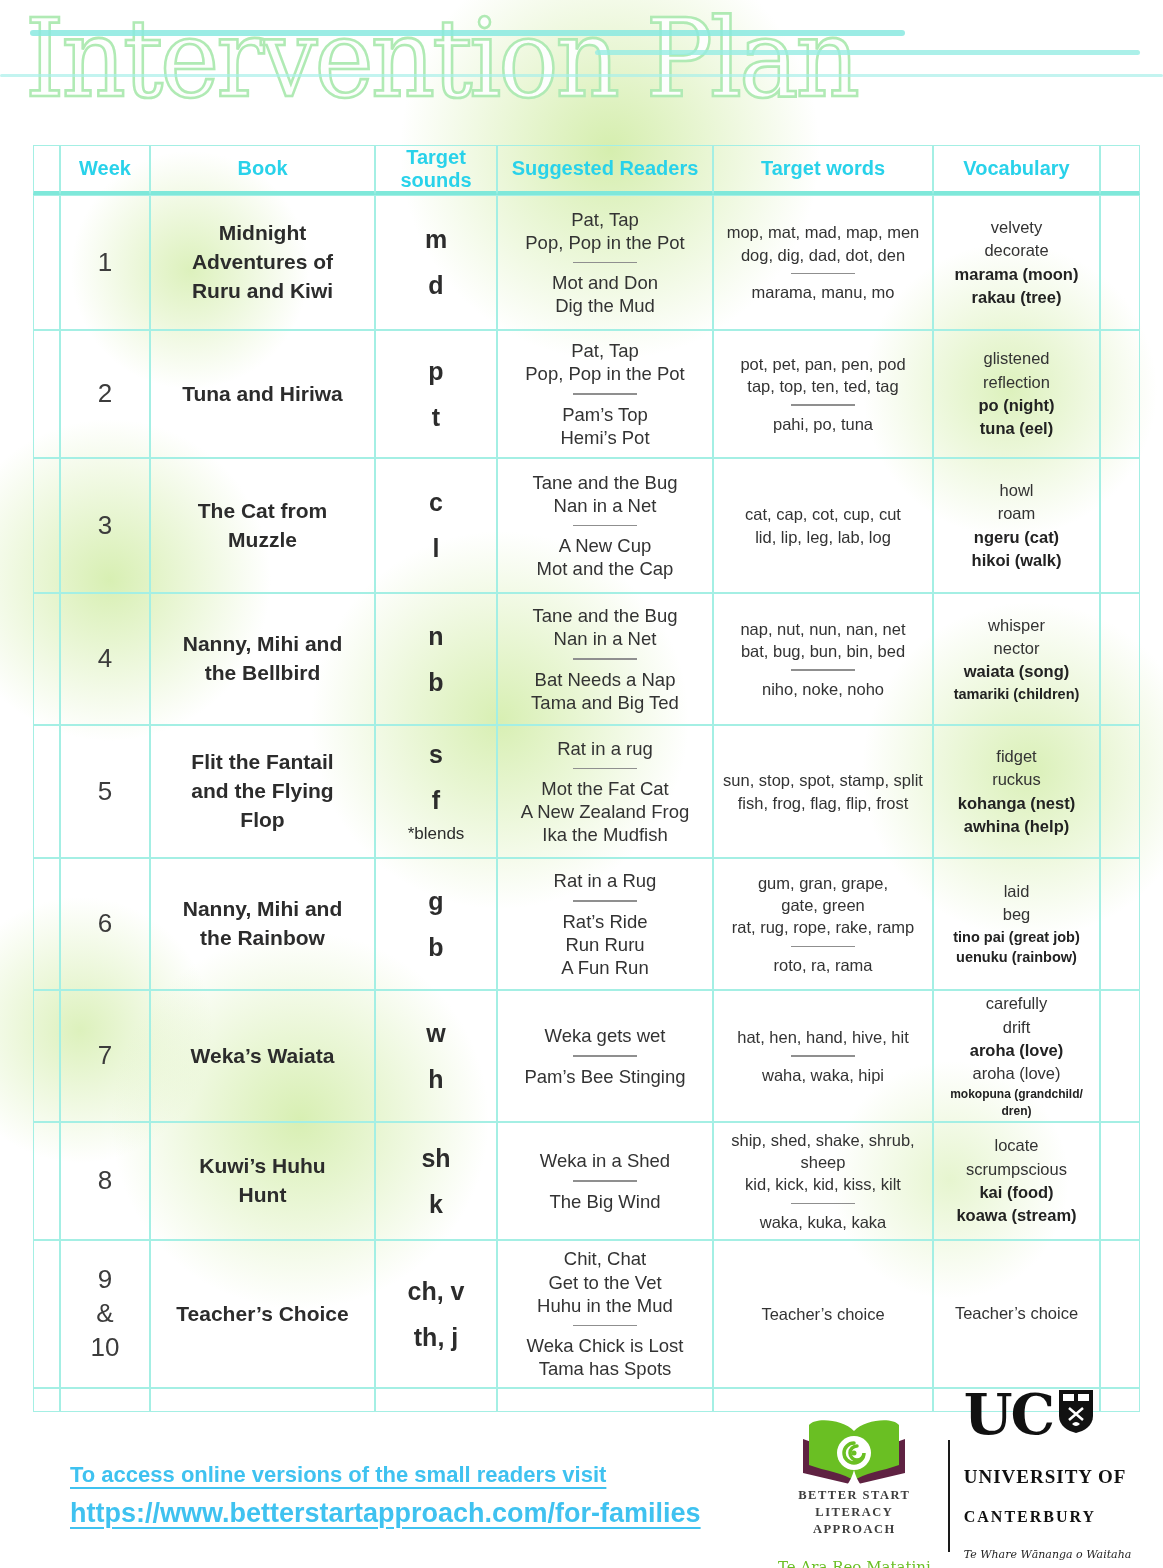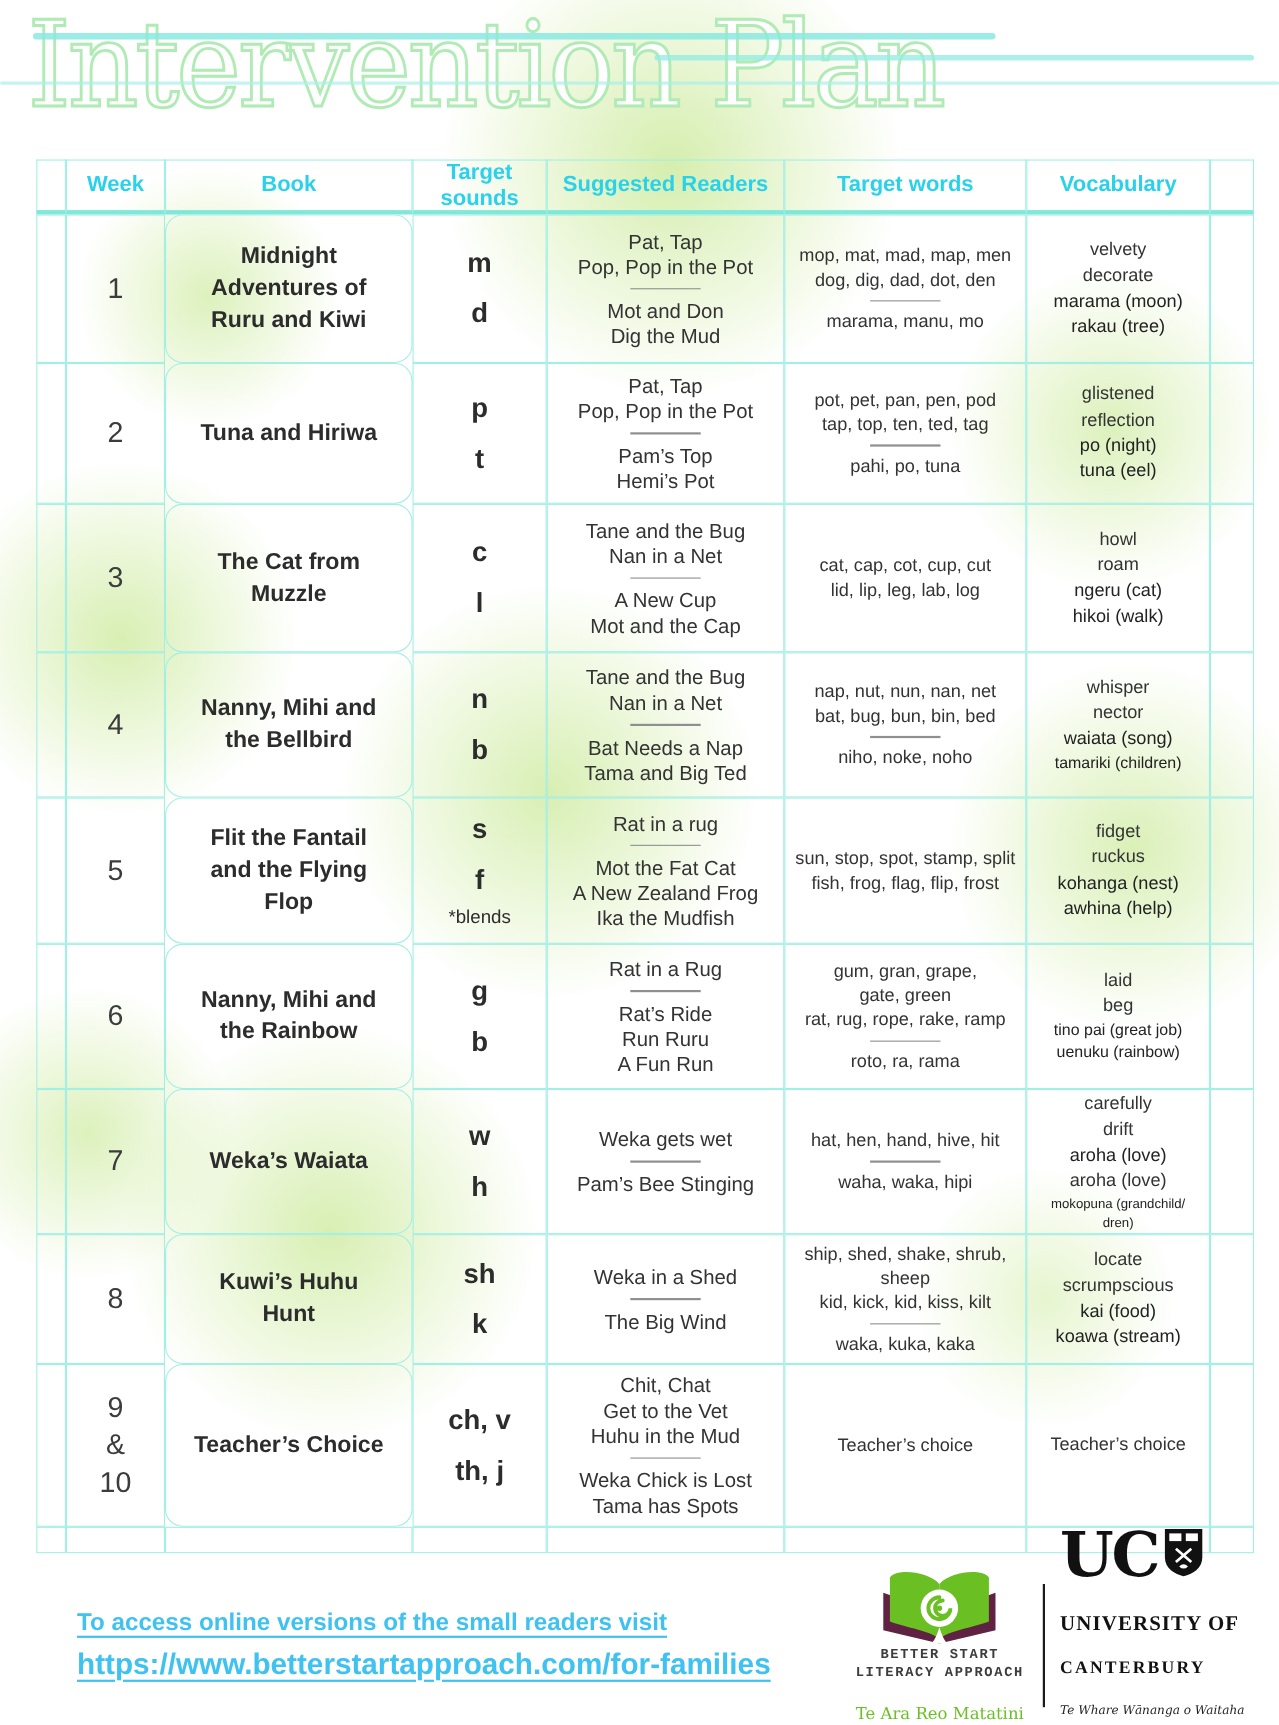--- a/index.html
+++ b/index.html
@@ -38,40 +38,40 @@
     grid-template-rows:50px 135px 128px 135px 132px 133px 132px 132px 118px 148px 24px;
   }
   .cell{
     border:1px solid #a4efe4;
     display:flex;flex-direction:column;justify-content:center;align-items:center;
     text-align:center;padding:4px 6px;box-sizing:border-box;overflow:hidden;
   }
   .hcell{border-bottom:4px solid #7fe8da;color:#29d2ea;font-weight:bold;font-size:20px;line-height:1.12;}
   .edge{padding:0;}
   .week{font-size:26px;color:#3c3c3c;line-height:1.3;}
-  .book{font-weight:bold;font-size:21px;color:#2c2c2c;line-height:1.38;border-radius:16px;}
+  .book{font-weight:bold;font-size:21px;color:#2c2c2c;line-height:1.38;}
   .sounds{font-weight:bold;font-size:25px;color:#2c2c2c;gap:17px;}
   .sounds .small{font-weight:normal;font-size:17px;margin-top:-8px;}
   .readers{font-size:18.5px;color:#333;line-height:1.25;}
   .words{font-size:16.5px;color:#333;line-height:1.35;}
   .divider{width:64px;height:1.5px;background:#8f8f8f;margin:8px auto;flex:none;}
   .words .divider{margin:7px auto;}
   .vocab{font-size:16.5px;color:#333;line-height:1.42;}
-  .vocab .b{font-weight:normal;color:#222;}
+  .vocab .b{font-weight:bold;color:#222;}
   .vocab .s1{font-size:14.5px;}
   .vocab .s2{font-size:12px;}
   
   .link-block{position:absolute;left:70px;top:1462px;color:#3fc2f0;}
   .link-line{display:block;text-decoration:underline;text-decoration-thickness:2px;text-underline-offset:5px;color:#3fc2f0;}
   .link-line.l1{font-size:22px;font-weight:700;margin-bottom:10px;}
   .link-line.l2{font-size:27px;font-weight:bold;}
   .logos{position:absolute;left:775px;top:1428px;width:385px;height:135px;display:flex;align-items:center;}
   .bsla{width:175px;display:flex;flex-direction:column;align-items:center;}
   .bsla-name{font-size:12.5px;letter-spacing:1.5px;color:#3d3d3d;font-weight:bold;line-height:1.35;text-align:center;
-    font-family:Liberation Mono, monospace;}
+    font-family:Liberation Serif, serif;}
   .bsla-tagline{font-size:15px;color:#6abf23;font-family:"DejaVu Serif",serif;margin-top:20px;}
   .logo-sep{width:2px;height:112px;background:#1a1a1a;margin:0 14px;flex:none;}
   .uc{display:flex;flex-direction:column;align-items:flex-start;gap:20px;}
   .uc-top{display:flex;align-items:flex-start;gap:4px;}
   .uc-initials{font-family:"DejaVu Serif",serif;font-weight:bold;font-size:56px;line-height:.95;color:#111;letter-spacing:-2px;}
   .uc-line1{font-family:"Liberation Serif",serif;font-weight:bold;font-size:19px;letter-spacing:1px;color:#111;margin-top:4px;}
   .uc-line2{font-family:Liberation Serif, serif;font-weight:bold;font-size:16px;letter-spacing:2px;color:#111;}
   .uc-script{font-family:"DejaVu Serif",serif;font-style:italic;font-size:11px;color:#222;margin-top:2px;}
   .uc-city{font-family:"Liberation Serif",serif;font-size:10.5px;letter-spacing:2px;color:#111;font-weight:bold;}
 </style>

